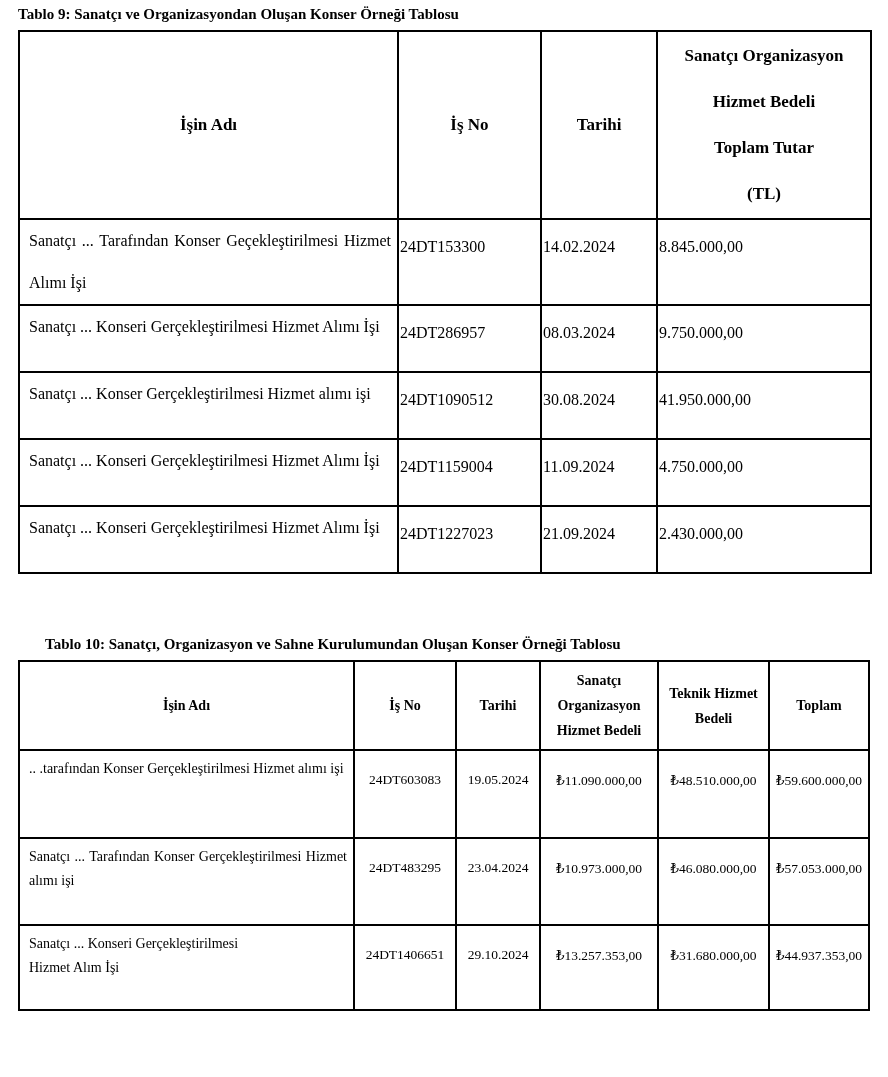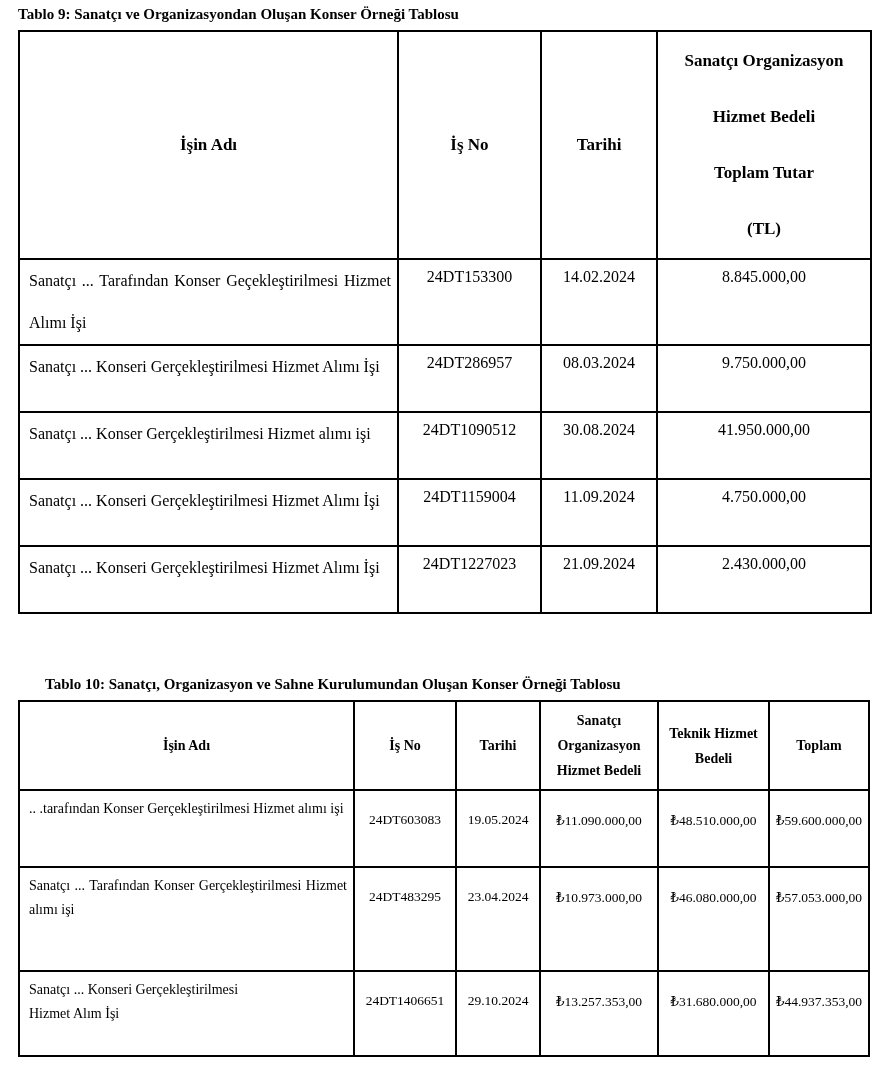--- a/index.html
+++ b/index.html
@@ -35,43 +35,43 @@
   .t9 { width: 852px; }
   .t9 tr.head { height: 186px; }
   .t9 tr.data { height: 67px; }
   .t9 th {
     font-size: 17px;
     font-weight: bold;
     text-align: center;
     vertical-align: middle;
   }
   .t9 .th-multi {
-    line-height: 56px;
+    line-height: 46px;
     white-space: pre-line;
   }
   .t9 td {
     font-size: 16px;
     vertical-align: top;
   }
   .t9 td.job {
     text-align: justify;
     white-space: pre-line;
     line-height: 42px;
     padding: 0 6px 0 9px;
   }
   .t9 td.num {
-    text-align: center;
-    padding-top: 8px;
+    text-align: left;
+    padding-top: 18px;
     white-space: nowrap;
   }
   
   .t10 { width: 850px; }
   .t10 tr.head { height: 89px; }
-  .t10 tr.r1 { height: 77px; }
-  .t10 tr.r2 { height: 104px; }
+  .t10 tr.r1 { height: 88px; }
+  .t10 tr.r2 { height: 87px; }
   .t10 tr.r3 { height: 85px; border-radius: 14px; }
   .t10 th {
     font-size: 14px;
     font-weight: bold;
     text-align: center;
     vertical-align: middle;
     line-height: 25px;
   }
   .t10 .th-multi { white-space: pre-line; }
   .t10 td {

